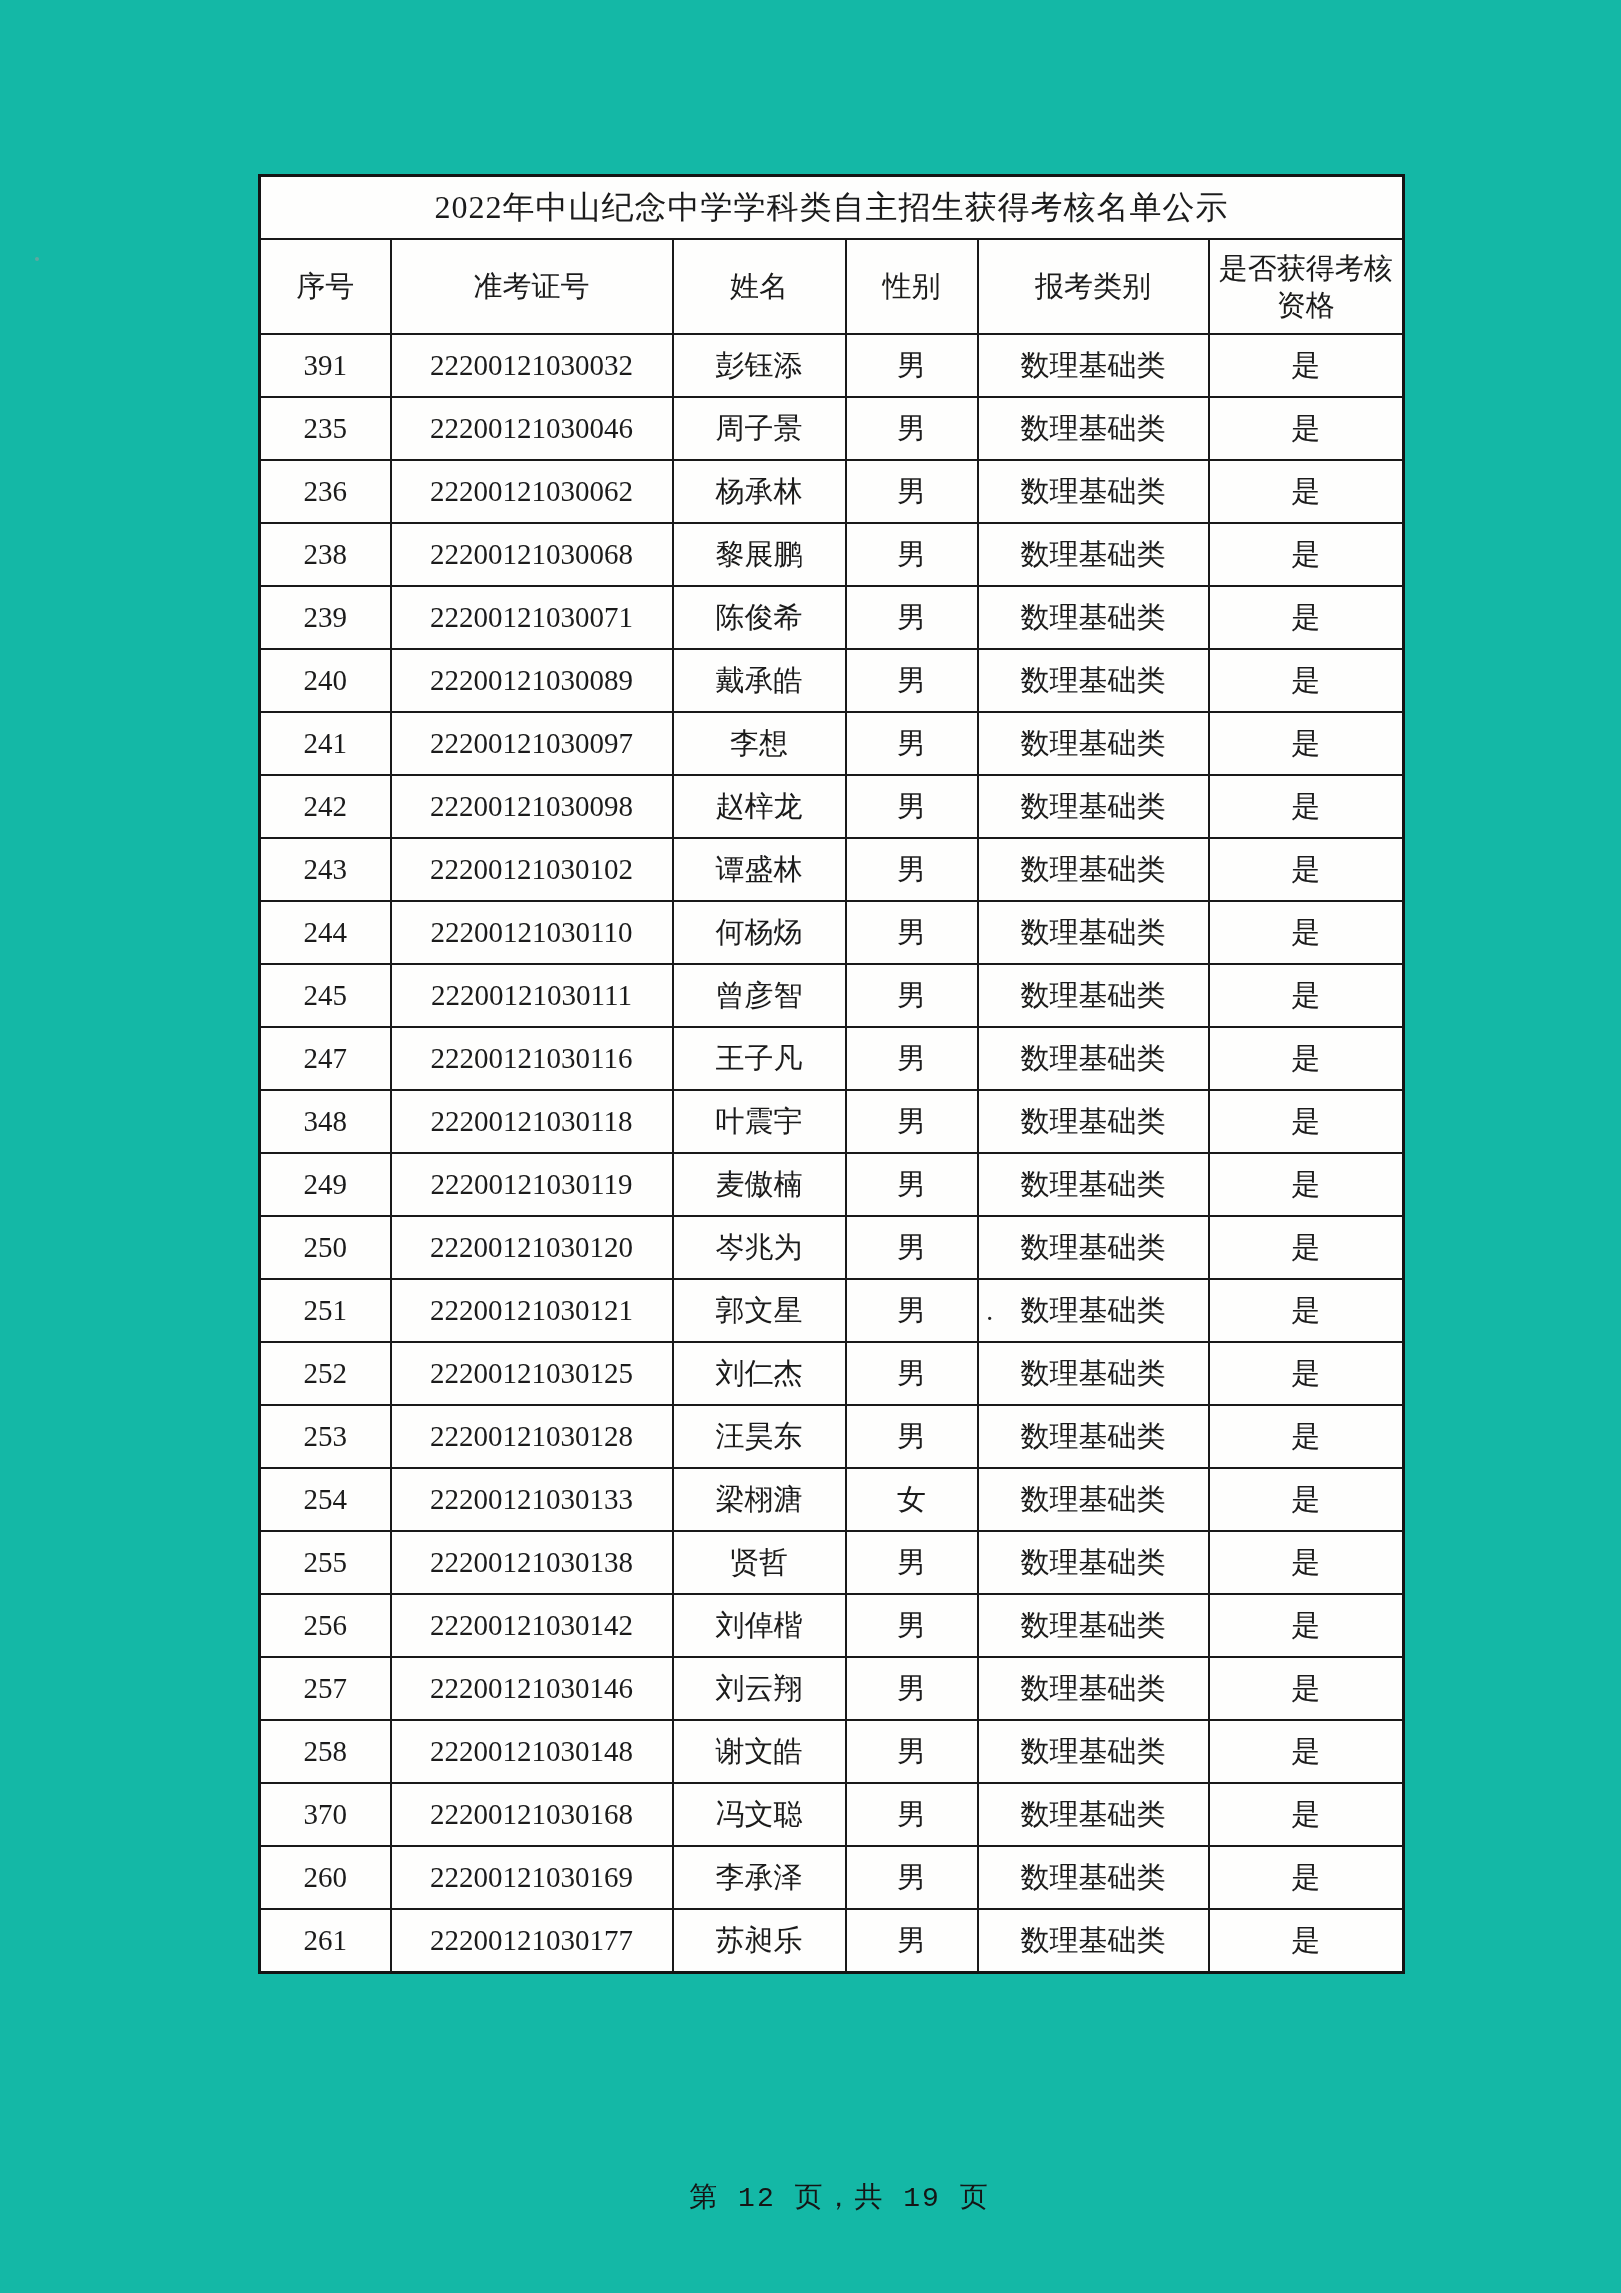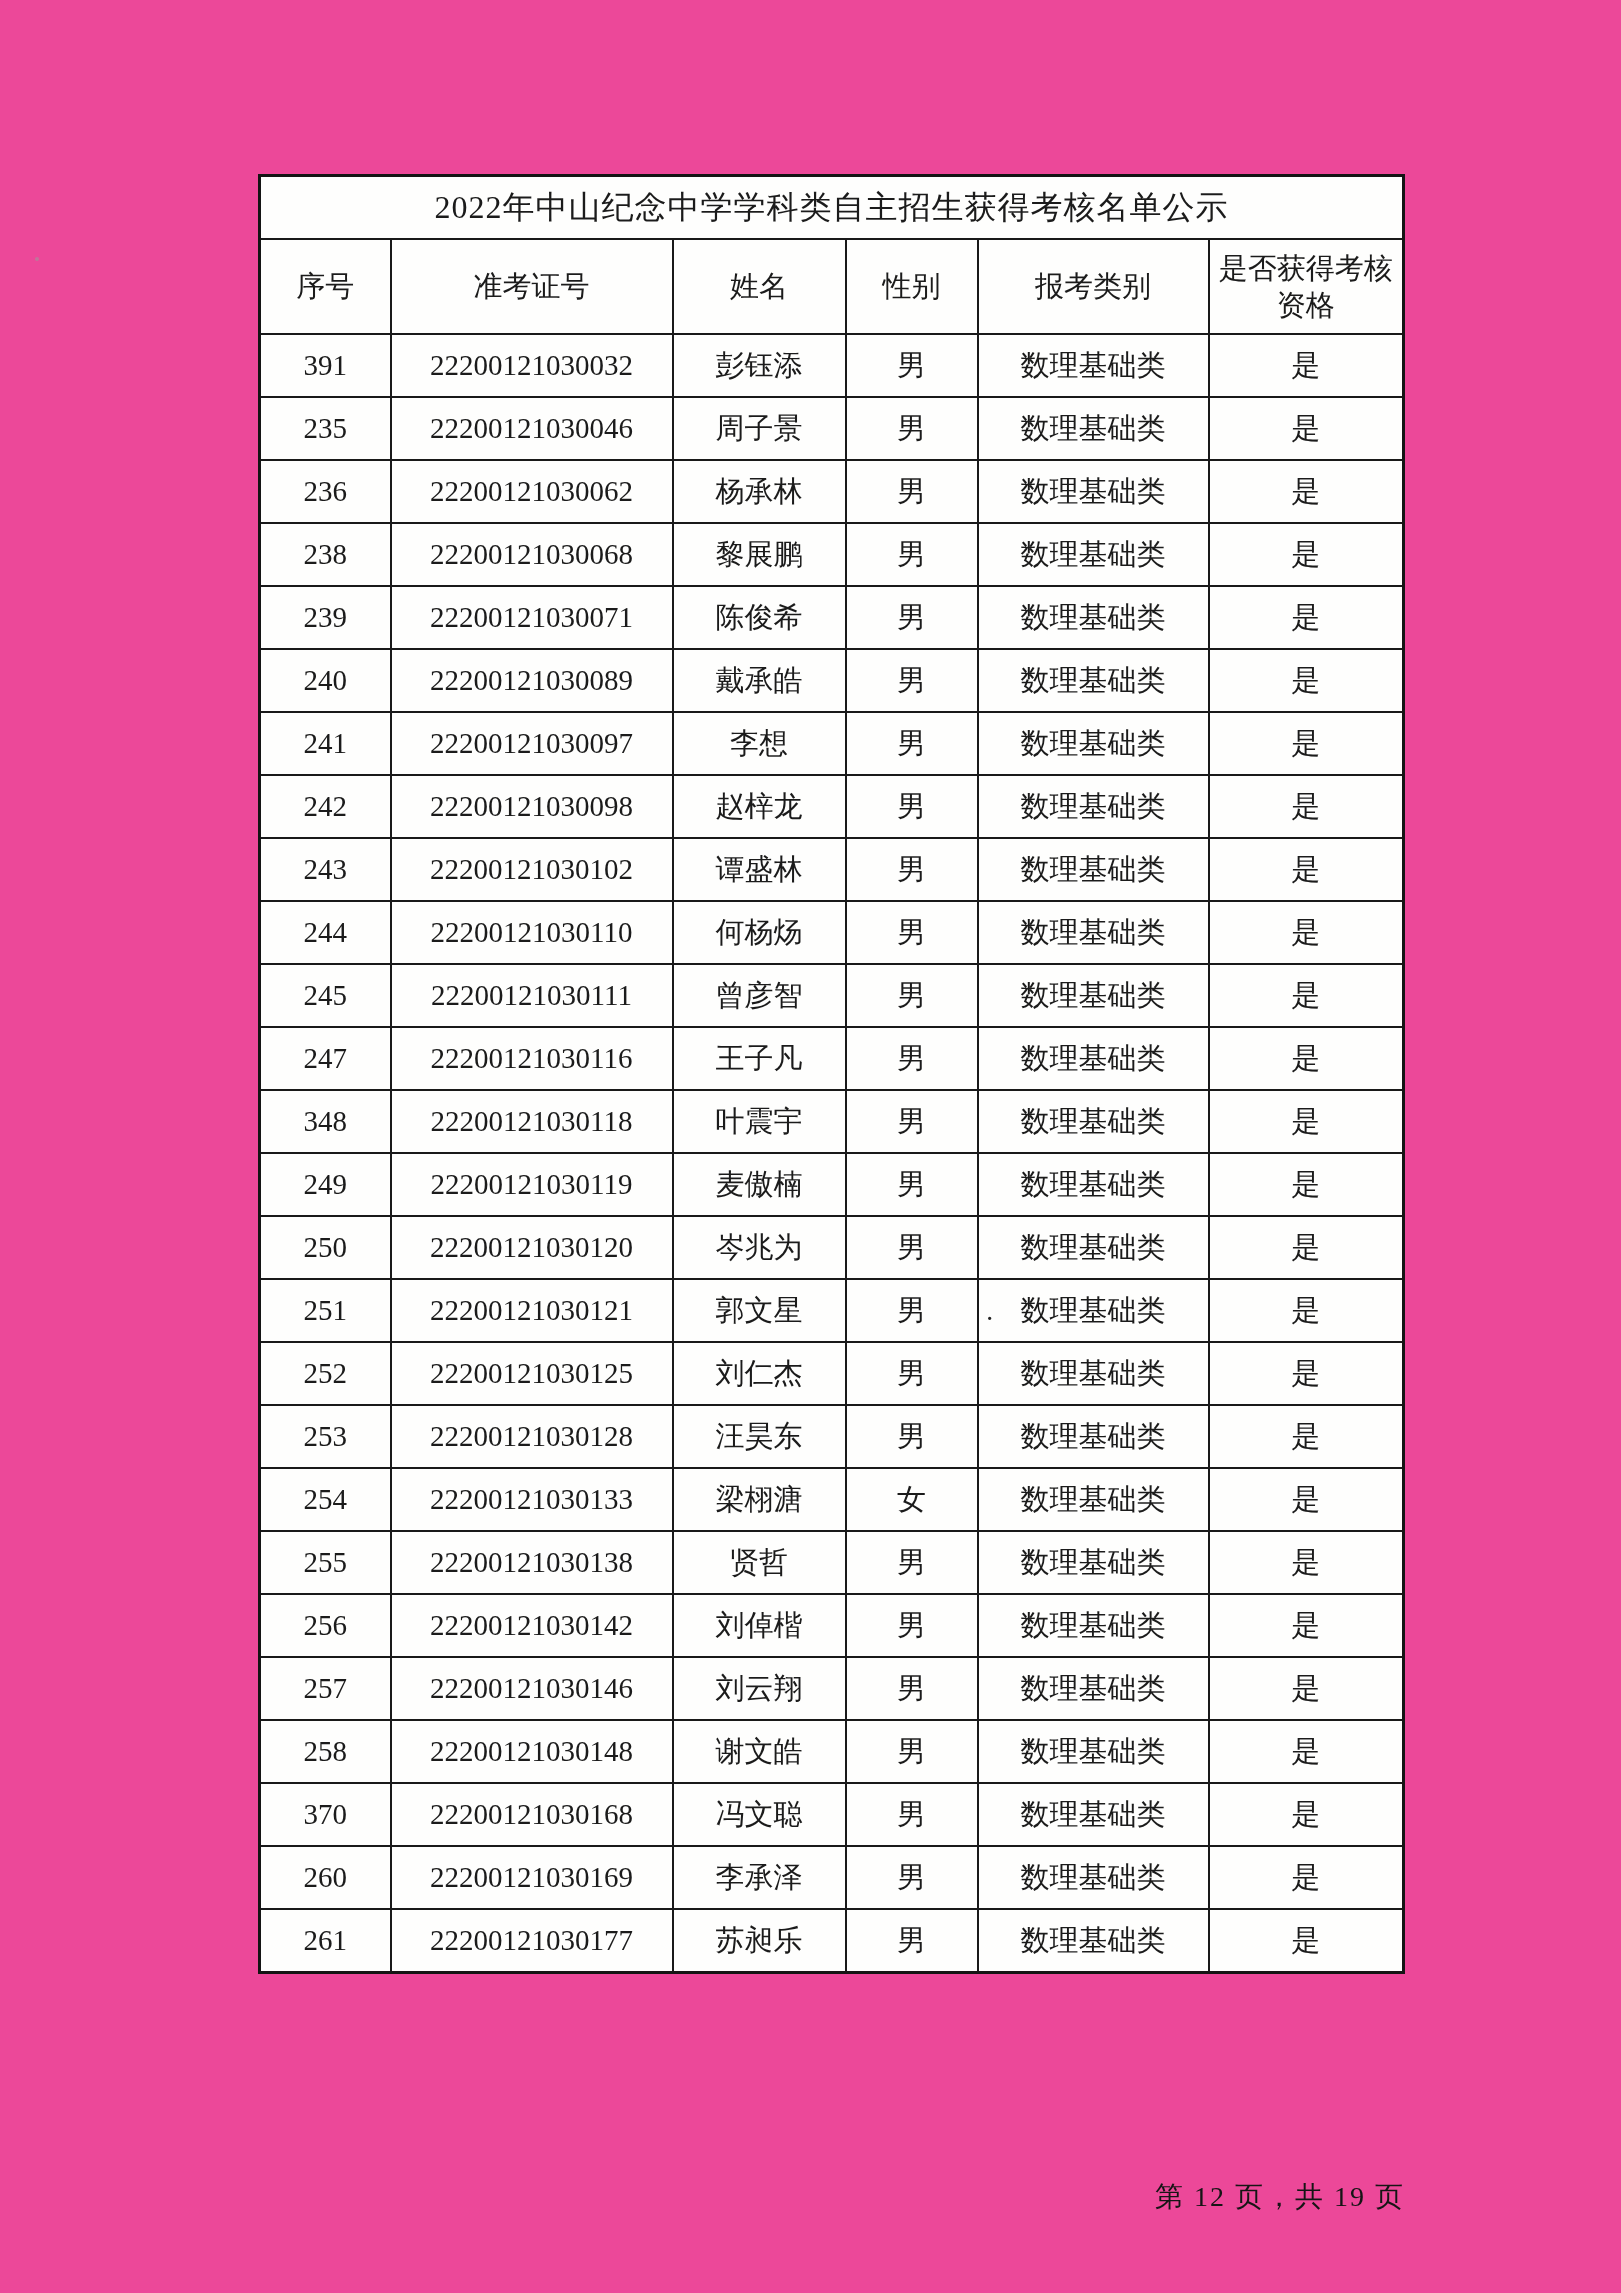--- a/index.html
+++ b/index.html
@@ -4,21 +4,21 @@
 <style>
   html, body {
     margin: 0;
     padding: 0;
     background: #e9e9e9;
   }
   .page {
     position: relative;
     width: 1621px;
     height: 2294px;
-    background: #ec4899;
+    background: #14b8a6;
     overflow: hidden;
     font-family: "Liberation Serif", "DejaVu Serif", serif;
     color: #1b1b1b;
   }
   
   .speck {
     position: absolute;
     background: #9a9a9a;
     border-radius: 50%;
     opacity: .55;
@@ -65,27 +65,28 @@
   .stray-dot {
     display: none;
     position: absolute;
     left: 7.8px;
     bottom: 13.7px;
     font-size: 27.4px;
     color: #222;
   }
   .footer {
     position: absolute;
-    left: 260px;
+    left: 267px;
     width: 1145px;
     top: 2178px;
-    text-align: right;
+    text-align: center;
     font-size: 28px;
     letter-spacing: 2px;
     color: #151515;
+    font-family: Liberation Mono, monospace;
   }
 </style>
 </head>
 <body>
 
 <div class="page">
 
   <div class="speck" style="left:35px;top:257px;width:3.9px;height:3.9px;"></div>
   <div class="speck" style="left:819px;top:433px;width:2.9px;height:2.9px;"></div>
   <div class="speck" style="left:1129px;top:1162px;width:2.9px;height:2.9px;"></div>

